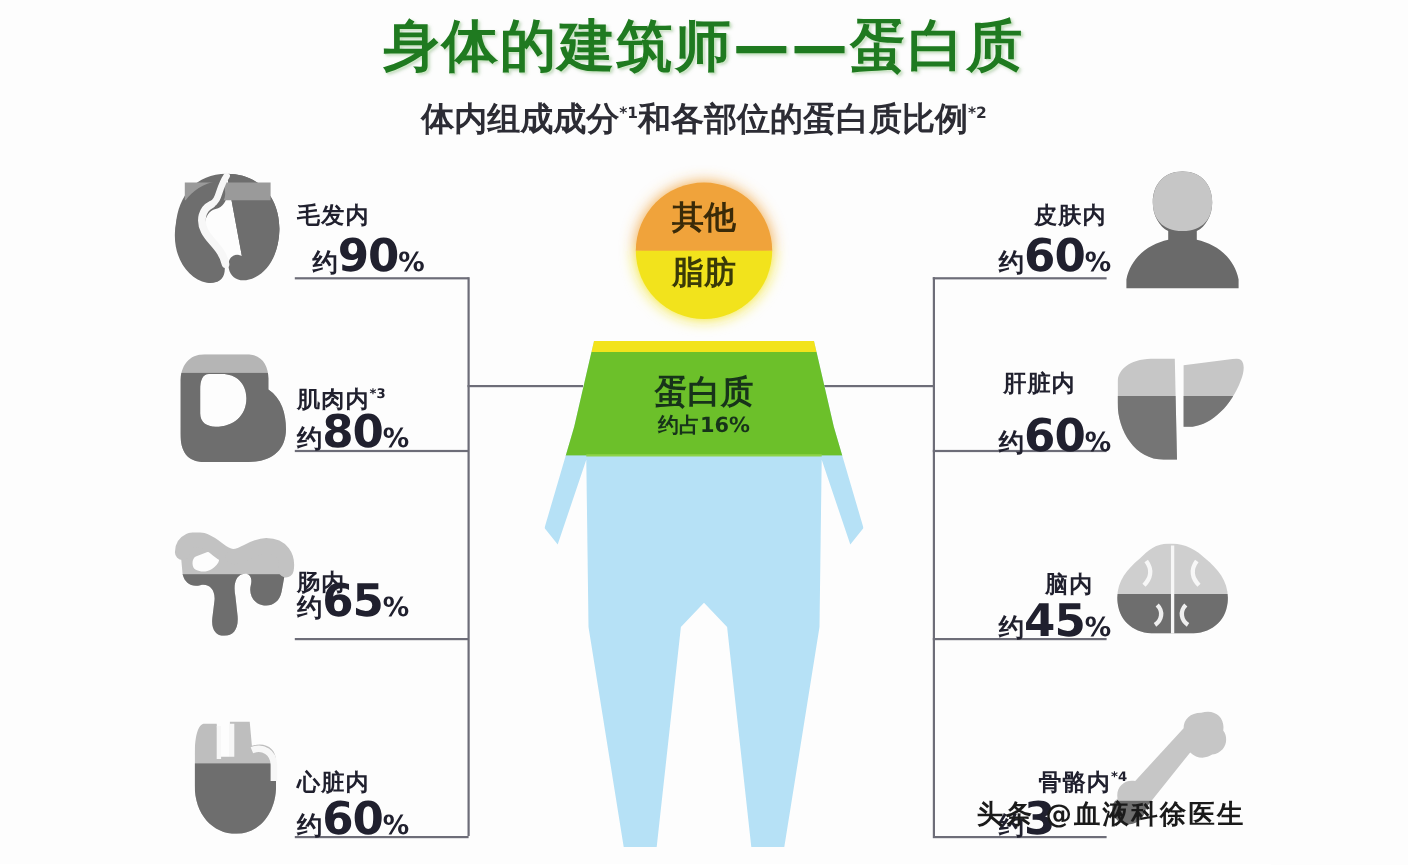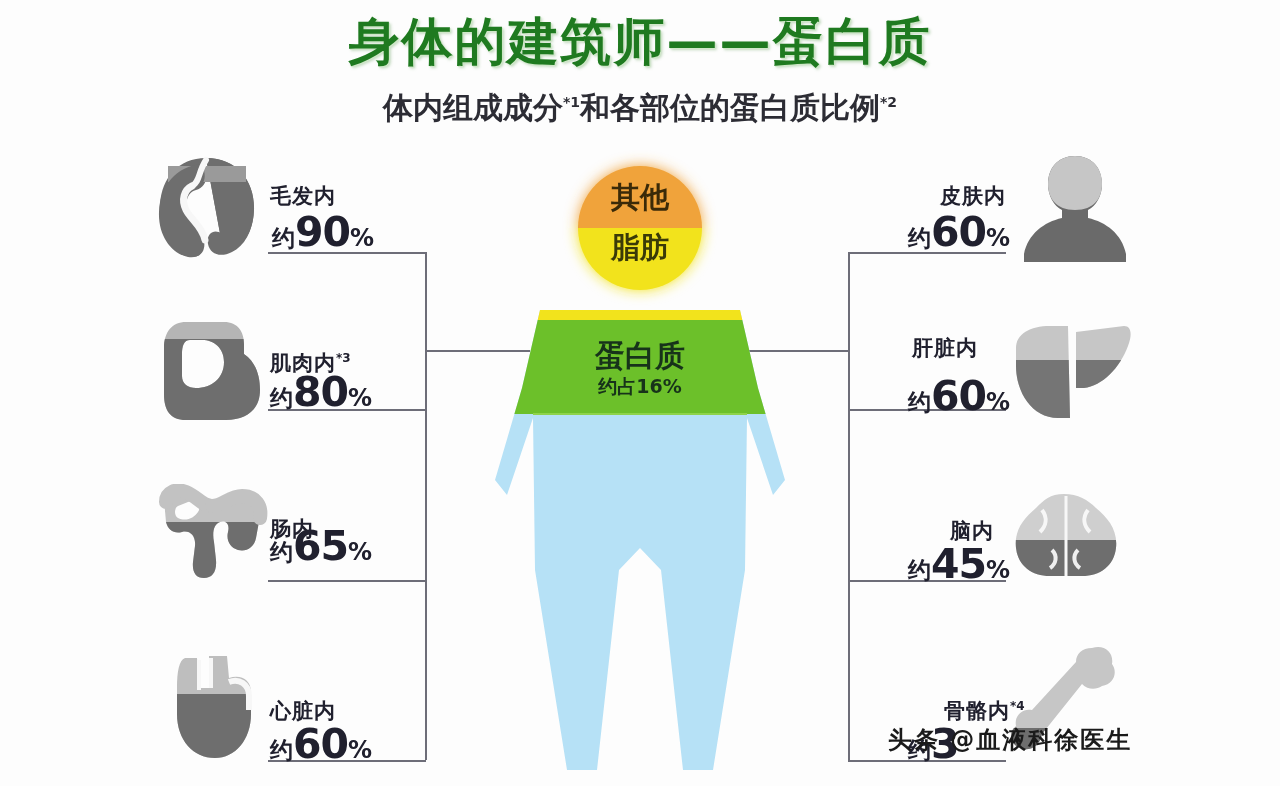--- a/index.html
+++ b/index.html
@@ -208,21 +208,21 @@
         <path d="M54,8 C28,10 12,30 11,56 C10,80 24,98 40,101
                  C51,103 57,96 55,85 C52,70 41,64 38,53
                  C35,41 41,33 49,31 C57,29 59,20 54,8 Z" fill="#6E6E6E"></path>
         <path d="M44,30 C36,34 33,44 38,54 C43,64 54,70 57,84" fill="none" stroke="#f7f7f7" stroke-width="7" stroke-linecap="round"></path>
         <path d="M58,4 C50,16 52,26 44,30" fill="none" stroke="#f7f7f7" stroke-width="6" stroke-linecap="round"></path>
       </svg>
     </div>
     <div class="item-text item-name" style="left:270px; top:182px;">
       <span>毛发内</span><span class="sup"></span>
     </div>
-    <div class="item-text item-val" style="left:272px; top:208px;">
+    <div class="item-text item-val" style="left:284px; top:208px;">
       <span>约</span><span class="num">90</span><span class="pct">%</span>
     </div>
   </div>
 
   <div class="item" style="left:0; top:0;">
     <div class="item-icon" style="left:160px; top:318px;">
       <svg width="104" height="106" viewBox="0 0 104 106">
         <defs>
             <clipPath id="mclip">
           <path d="M26,4 L64,4 C78,4 84,14 84,26 L84,36

